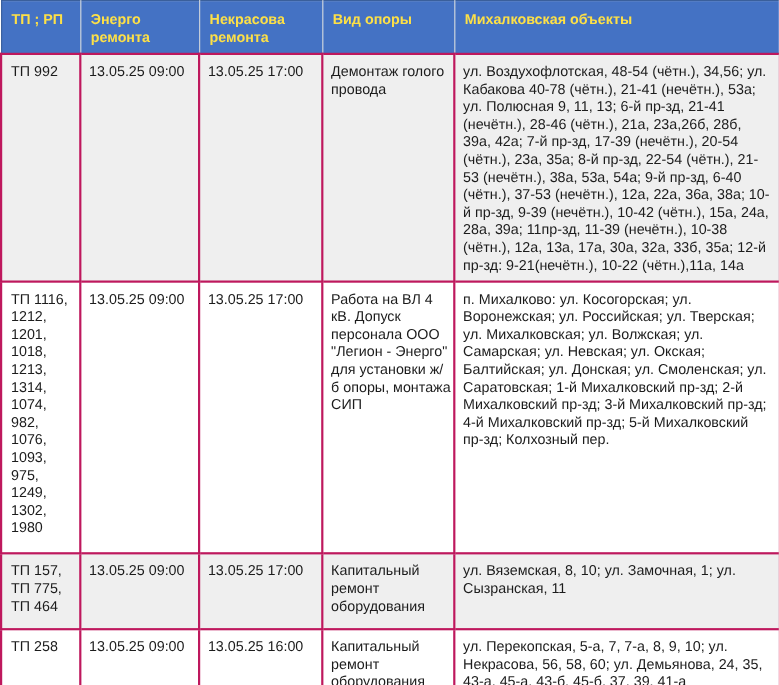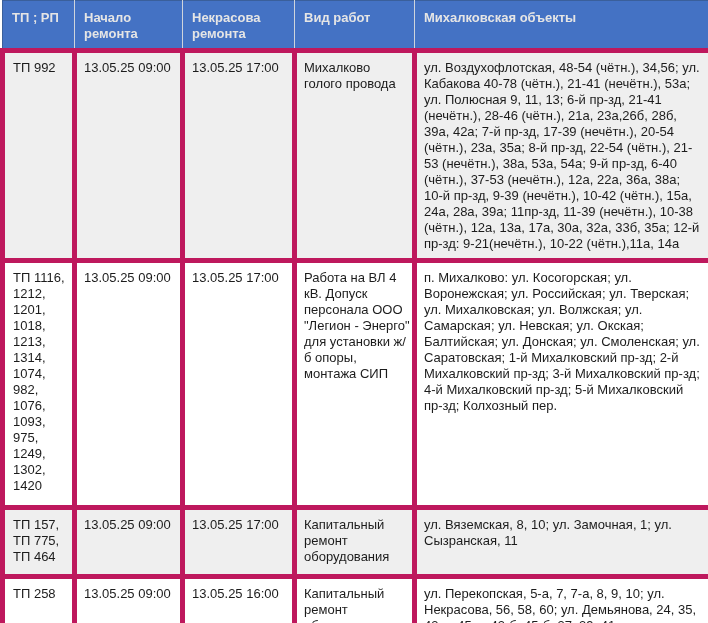--- a/index.html
+++ b/index.html
@@ -17,37 +17,37 @@
     color: #1c1c1c;
   }
   .outage-table col.c1 { width: 72px; }
   .outage-table col.c2 { width: 108px; }
   .outage-table col.c3 { width: 112px; }
   .outage-table col.c4 { width: 120px; }
   .outage-table col.c5 { width: 296px; }
 
   .outage-table th {
     background: #4472c4;
-    color: #e5e5e5;
+    color: #fde047;
     font-weight: bold;
     font-size: 13px;
     text-align: left;
     vertical-align: top;
     padding: 9px 6px 6px 9px;
     border: 1px solid #cfd4dc;
     border-top-color: #3a5f9b;
   }
   .outage-table th:first-child { border-left-color: #3a5f9b; }
   .outage-table th:last-child  { border-right-color: #3a5f9b; }
   .outage-table thead tr { height: 47px; }
 
   .outage-table td {
     vertical-align: top;
     padding: 7px 6px 6px 7px;
-    border: 5px solid #be185d;
+    border: 2px solid #be185d;
     background: #ffffff;
     overflow: hidden;
     word-wrap: break-word;
   }
   .outage-table td.cell-tp { padding-left: 8px; padding-right: 1px; }
   .outage-table td.cell-work { padding-right: 2px; }
 
   .outage-table tbody tr:nth-child(odd) td { background: #efefef; }
 
   .outage-table tbody tr:nth-child(1) { height: 200px; }
@@ -62,37 +62,37 @@
   <colgroup>
     <col class="c1">
       <col class="c2">
       <col class="c3">
       <col class="c4">
       <col class="c5">
   </colgroup>
   <thead>
     <tr>
       <th>ТП ; РП</th>
-      <th>Начало ремонта</th>
+      <th>Энерго ремонта</th>
       <th>Некрасова ремонта</th>
-      <th>Вид работ</th>
+      <th>Вид опоры</th>
       <th>Михалковская объекты</th>
     </tr>
   </thead>
   <tbody>
   <tr>
     <td class="cell-tp">ТП 992</td>
     <td class="cell-start">13.05.25 09:00</td>
     <td class="cell-end">13.05.25 17:00</td>
-    <td class="cell-work">Михалково голого провода</td>
+    <td class="cell-work">Демонтаж голого провода</td>
     <td class="cell-objects">ул. Воздухофлотская, 48-54 (чётн.), 34,56; ул. Кабакова 40-78 (чётн.), 21-41 (нечётн.), 53а; ул. Полюсная 9, 11, 13; 6-й пр-зд, 21-41 (нечётн.), 28-46 (чётн.), 21а, 23а,26б, 28б, 39а, 42а; 7-й пр-зд, 17-39 (нечётн.), 20-54 (чётн.), 23а, 35а; 8-й пр-зд, 22-54 (чётн.), 21-53 (нечётн.), 38а, 53а, 54а; 9-й пр-зд, 6-40 (чётн.), 37-53 (нечётн.), 12а, 22а, 36а, 38а; 10-й пр-зд, 9-39 (нечётн.), 10-42 (чётн.), 15а, 24а, 28а, 39а; 11пр-зд, 11-39 (нечётн.), 10-38 (чётн.), 12а, 13а, 17а, 30а, 32а, 33б, 35а; 12-й пр-зд: 9-21(нечётн.), 10-22 (чётн.),11а, 14а</td>
   </tr>
 
   <tr>
-    <td class="cell-tp">ТП 1116, 1212, 1201, 1018, 1213, 1314, 1074, 982, 1076, 1093, 975, 1249, 1302, 1420</td>
+    <td class="cell-tp">ТП 1116, 1212, 1201, 1018, 1213, 1314, 1074, 982, 1076, 1093, 975, 1249, 1302, 1980</td>
     <td class="cell-start">13.05.25 09:00</td>
     <td class="cell-end">13.05.25 17:00</td>
     <td class="cell-work">Работа на ВЛ 4 кВ. Допуск персонала ООО "Легион - Энерго" для установки ж/б опоры, монтажа СИП</td>
     <td class="cell-objects">п. Михалково: ул. Косогорская; ул. Воронежская; ул. Российская; ул. Тверская; ул. Михалковская; ул. Волжская; ул. Самарская; ул. Невская; ул. Окская; Балтийская; ул. Донская; ул. Смоленская; ул. Саратовская;  1-й Михалковский пр-зд; 2-й Михалковский пр-зд; 3-й Михалковский пр-зд; 4-й Михалковский пр-зд; 5-й Михалковский пр-зд; Колхозный пер.</td>
   </tr>
 
   <tr>
     <td class="cell-tp">ТП 157, ТП 775, ТП 464</td>
     <td class="cell-start">13.05.25 09:00</td>
     <td class="cell-end">13.05.25 17:00</td>

